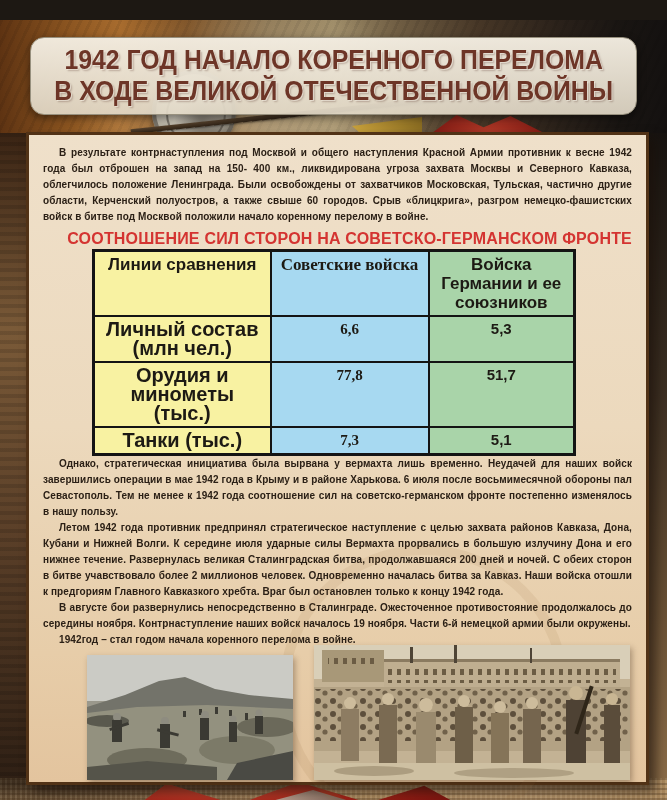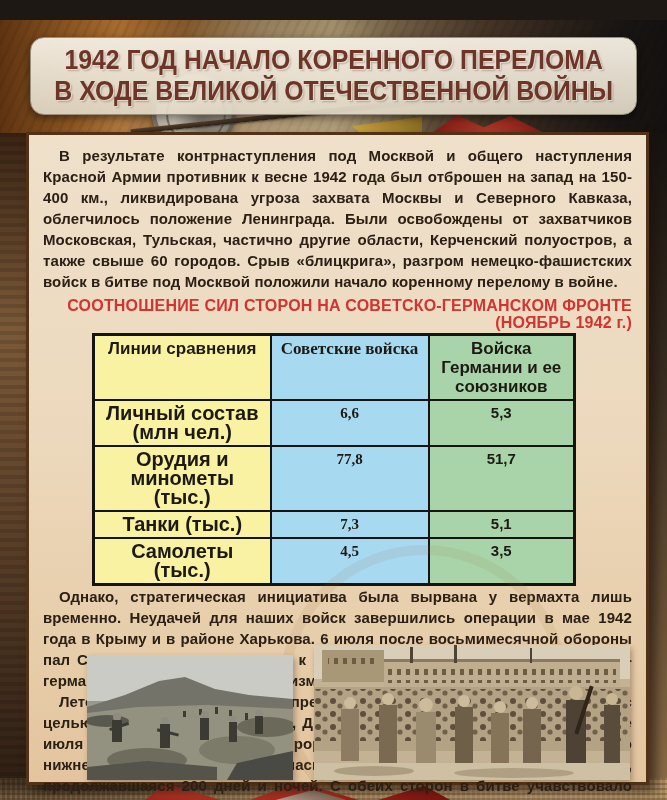--- a/index.html
+++ b/index.html
@@ -63,21 +63,21 @@
     text-shadow:1px 1px 0 rgba(255,252,240,.55), 2px 2px 2px rgba(60,20,10,.25);}
 
   
   .panel{position:absolute;left:26px;top:112px;width:623px;height:653px;box-sizing:border-box;
     border:3px solid #513216;z-index:5;
     background:linear-gradient(180deg,#efe0ca 0%,#ecd9bd 45%,#e7cda9 80%,#e3c49e 100%);
     box-shadow:7px 7px 10px rgba(25,15,8,.6);padding:10px 14px 0;}
   .watermark{position:absolute;left:250px;top:410px;width:270px;height:270px;border-radius:50%;
     border:10px solid rgba(150,105,60,.10);pointer-events:none;}
 
-  p.body-text{margin:0;font-size:15px;line-height:21px;font-weight:bold;color:#2b2016;
+  p.body-text{margin:0;font-size:10px;line-height:16px;font-weight:bold;color:#2b2016;
     text-align:justify;text-indent:16px;letter-spacing:.1px;}
   p.no-justify{text-align:left;}
   .after-table{margin-top:10px;}
 
   .section-heading{margin:5px 0 2px;text-align:right;color:#d43431;font-weight:800;
     font-size:16px;line-height:17px;letter-spacing:.2px;}
 
   table.forces{border-collapse:collapse;table-layout:fixed;margin:2px 0 0 49px;
     border:3px solid #141414;}
   table.forces col.w1{width:177px;} table.forces col.w2{width:158px;} table.forces col.w3{width:146px;}
@@ -114,21 +114,20 @@
     <span class="title-line">В ХОДЕ ВЕЛИКОЙ ОТЕЧЕСТВЕННОЙ ВОЙНЫ</span>
   </div>
 
   <div class="panel">
     <div class="watermark"></div>
 
     <p class="body-text">В результате контрнаступления под Москвой и общего наступления Красной Армии противник к весне 1942 года был отброшен на запад на 150- 400 км., ликвидирована угроза захвата Москвы и Северного Кавказа, облегчилось положение Ленинграда. Были освобождены от захватчиков Московская, Тульская, частично другие области, Керченский полуостров, а также свыше 60 городов. Срыв «блицкрига», разгром немецко-фашистских войск в битве под Москвой положили начало коренному перелому в войне.</p>
 
     <div class="section-heading">
       <div>СООТНОШЕНИЕ СИЛ СТОРОН НА СОВЕТСКО-ГЕРМАНСКОМ ФРОНТЕ</div>
-      <div>(НОЯБРЬ 1942 г.)</div>
     </div>
 
     <table class="forces">
       <colgroup>
           <col class="w1">
           <col class="w2">
           <col class="w3">
         </colgroup>
       <tbody>
         <tr class="hdr">
@@ -143,25 +142,20 @@
         </tr>
         <tr class="r2l">
           <td class="c-label cell-label">Орудия и минометы (тыс.)</td>
           <td class="c-soviet cell-value">77,8</td>
           <td class="c-german cell-value">51,7</td>
         </tr>
         <tr class="r1l">
           <td class="c-label cell-label">Танки (тыс.)</td>
           <td class="c-soviet cell-value">7,3</td>
           <td class="c-german cell-value">5,1</td>
-        </tr>
-        <tr class="r1l">
-          <td class="c-label cell-label">Самолеты (тыс.)</td>
-          <td class="c-soviet cell-value">4,5</td>
-          <td class="c-german cell-value">3,5</td>
         </tr>
       </tbody>
     </table>
 
     <p class="body-text after-table">Однако, стратегическая инициатива была вырвана у вермахта лишь временно. Неудачей для наших войск завершились операции в мае 1942 года в Крыму и в районе Харькова. 6 июля после восьмимесячной обороны пал Севастополь. Тем не менее к 1942 года соотношение сил на советско-германском фронте постепенно изменялось в нашу пользу.</p>
     <p class="body-text">Летом 1942 года противник предпринял стратегическое наступление с целью захвата районов Кавказа, Дона, Кубани и Нижней Волги. К середине июля ударные силы Вермахта прорвались в большую излучину Дона и его нижнее течение. Развернулась великая Сталинградская битва, продолжавшаяся 200 дней и ночей. С обеих сторон в битве учавствовало более 2 миллионов человек. Одновременно началась битва за Кавказ. Наши войска отошли к предгориям Главного Кавказкого хребта. Враг был остановлен только к концу 1942 года.</p>
     <p class="body-text">В августе бои развернулись непосредственно в Сталинграде. Ожесточенное противостояние продолжалось до середины ноября. Контрнаступление наших войск началось 19 ноября. Части 6-й немецкой армии были окружены.</p>
     <p class="body-text no-justify">1942год – стал годом начала коренного перелома в войне.</p>
 
     <div class="photos">

